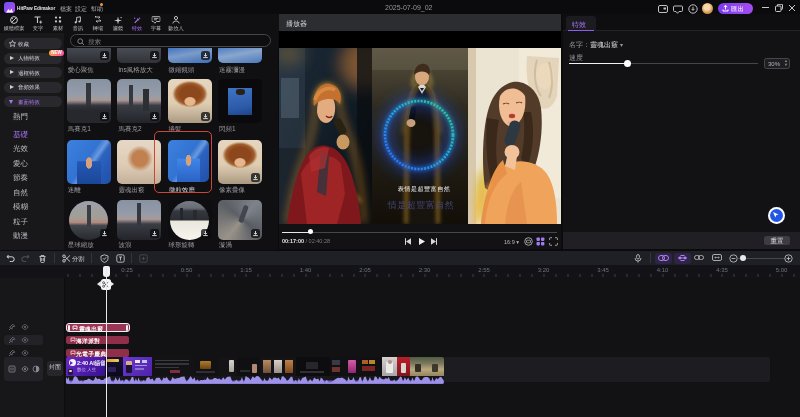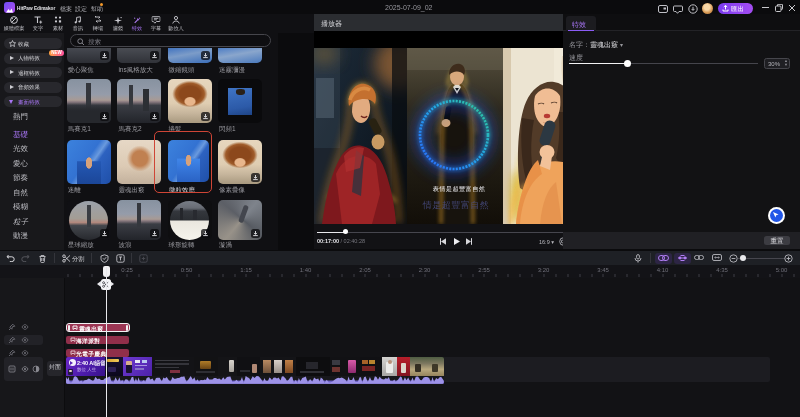--- a/index.html
+++ b/index.html
@@ -159,21 +159,21 @@
     <div class="abs" style="left:5px;top:4px;width:0;height:0;border-top:4px solid #a875f5;border-left:2.5px solid transparent;border-right:2.5px solid transparent;"></div>
     <div class="tx" style="color:#a875f5;">畫面特效</div>
   </div>
   <div class="subit" style="top:79px;">熱門</div>
   <div class="subit" style="top:96.5px;color:#a875f5;">基礎</div>
   <div class="subit" style="top:111px;">光效</div>
   <div class="subit" style="top:125.5px;">愛心</div>
   <div class="subit" style="top:140px;">節奏</div>
   <div class="subit" style="top:154.5px;">自然</div>
   <div class="subit" style="top:169px;">模糊</div>
-  <div class="subit" style="top:183.5px;font-style:italic;">粒子</div>
+  <div class="subit" style="top:183.5px;">粒子</div>
   <div class="subit" style="top:198px;">動漫</div>
 </div>
 
 <div class="abs" id="gridpanel" style="left:64px;top:33px;width:214px;height:217px;background:#101013;overflow:hidden;">
   <style>
     .tile{position:absolute;width:44px;height:44px;border-radius:5px;overflow:hidden;}
     .tlb{position:absolute;width:60px;font-size:6.5px;color:#9a9aa0;white-space:nowrap;}
     .dlb{position:absolute;width:9px;height:9px;border-radius:2.5px;background:rgba(10,10,12,0.75);}
     .dlb svg{position:absolute;left:1px;top:1px;}
     .city{background:linear-gradient(180deg,#8792a0 0%,#959caa 35%,#a89a94 48%,#8a7a80 52%,#3a3d44 60%,#22242a 100%);}
@@ -304,21 +304,21 @@
   <div class="abs" style="left:0;top:0;width:214px;height:15px;background:#101013;"></div>
   <div class="abs" style="left:6px;top:0.5px;width:201px;height:13.5px;border-radius:7px;background:#0e0e11;border:1px solid #46464c;">
     <svg class="abs" style="left:6px;top:3px" width="8" height="8" viewBox="0 0 8 8">
           <circle cx="3.2" cy="3.2" r="2.4" fill="none" stroke="#8a8a92" stroke-width="0.9"></circle>
           <path d="M5 5 L7 7" stroke="#8a8a92" stroke-width="0.9"></path>
         </svg>
     <div class="abs" style="left:17px;top:3.5px;font-size:6.5px;color:#7a7a82;">搜索</div>
   </div>
 </div>
 
-<div class="abs" id="preview" style="left:279px;top:14px;width:282px;height:235px;background:#000;margin-left:35px;">
+<div class="abs" id="preview" style="left:279px;top:14px;width:282px;height:235px;background:#000;">
   <div class="abs" style="left:0;top:0;width:282px;height:17px;background:#2b2d31;">
     <div class="abs" style="left:7px;top:5px;font-size:7px;color:#d8d8dc;">播放器</div>
   </div>
   <svg class="abs" style="left:0;top:34px;" width="282" height="176" viewBox="0 0 282 176">
     <defs>
       <filter id="b2" x="-50%" y="-50%" width="200%" height="200%">
             <feGaussianBlur stdDeviation="2"></feGaussianBlur>
           </filter>
       <filter id="b4" x="-50%" y="-50%" width="200%" height="200%">
             <feGaussianBlur stdDeviation="4"></feGaussianBlur>

